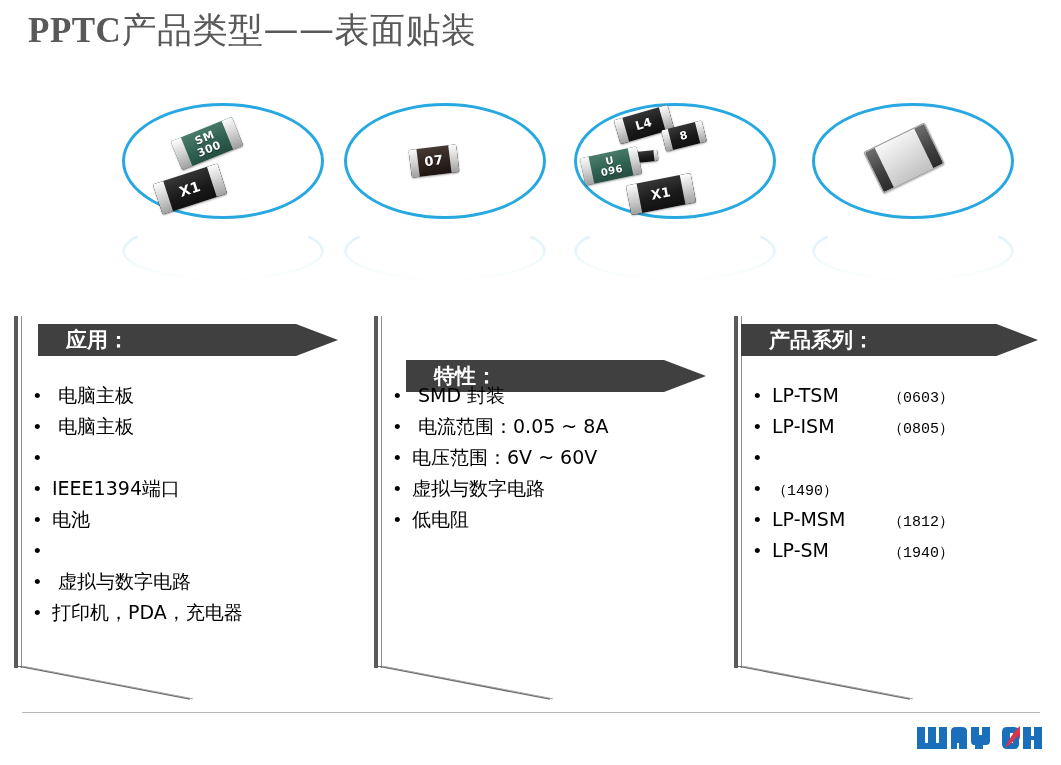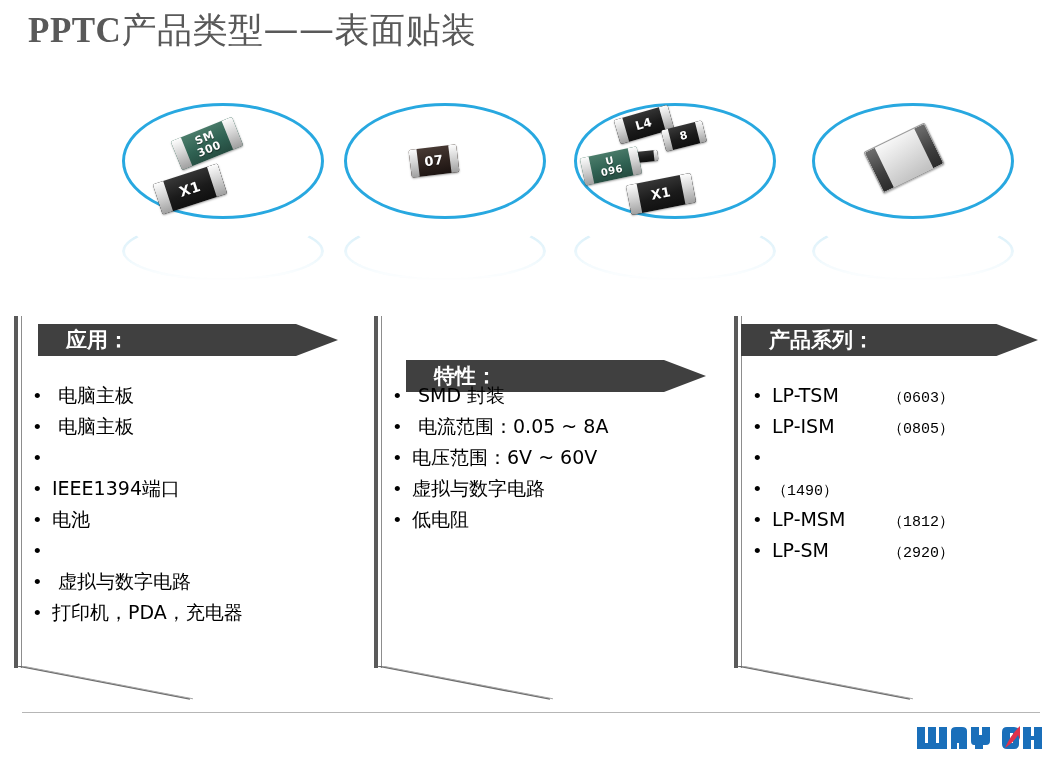--- a/index.html
+++ b/index.html
@@ -453,21 +453,21 @@
         <span class="bullet-dot">•</span>
         <span class="series-row">
           <span class="series-name">LP-MSM</span>
           <span class="series-size">（1812）</span>
         </span>
       </div>
       <div class="bullet-row">
         <span class="bullet-dot">•</span>
         <span class="series-row">
           <span class="series-name">LP-SM</span>
-          <span class="series-size">（2920）</span>
+          <span class="series-size">（1940）</span>
         </span>
       </div>
     </div>
   </div>
 </div>
 
 <div id="footer-rule"></div>
 
 <div id="logo">
   <svg width="132" height="32" viewBox="0 0 132 32" aria-hidden="true">

